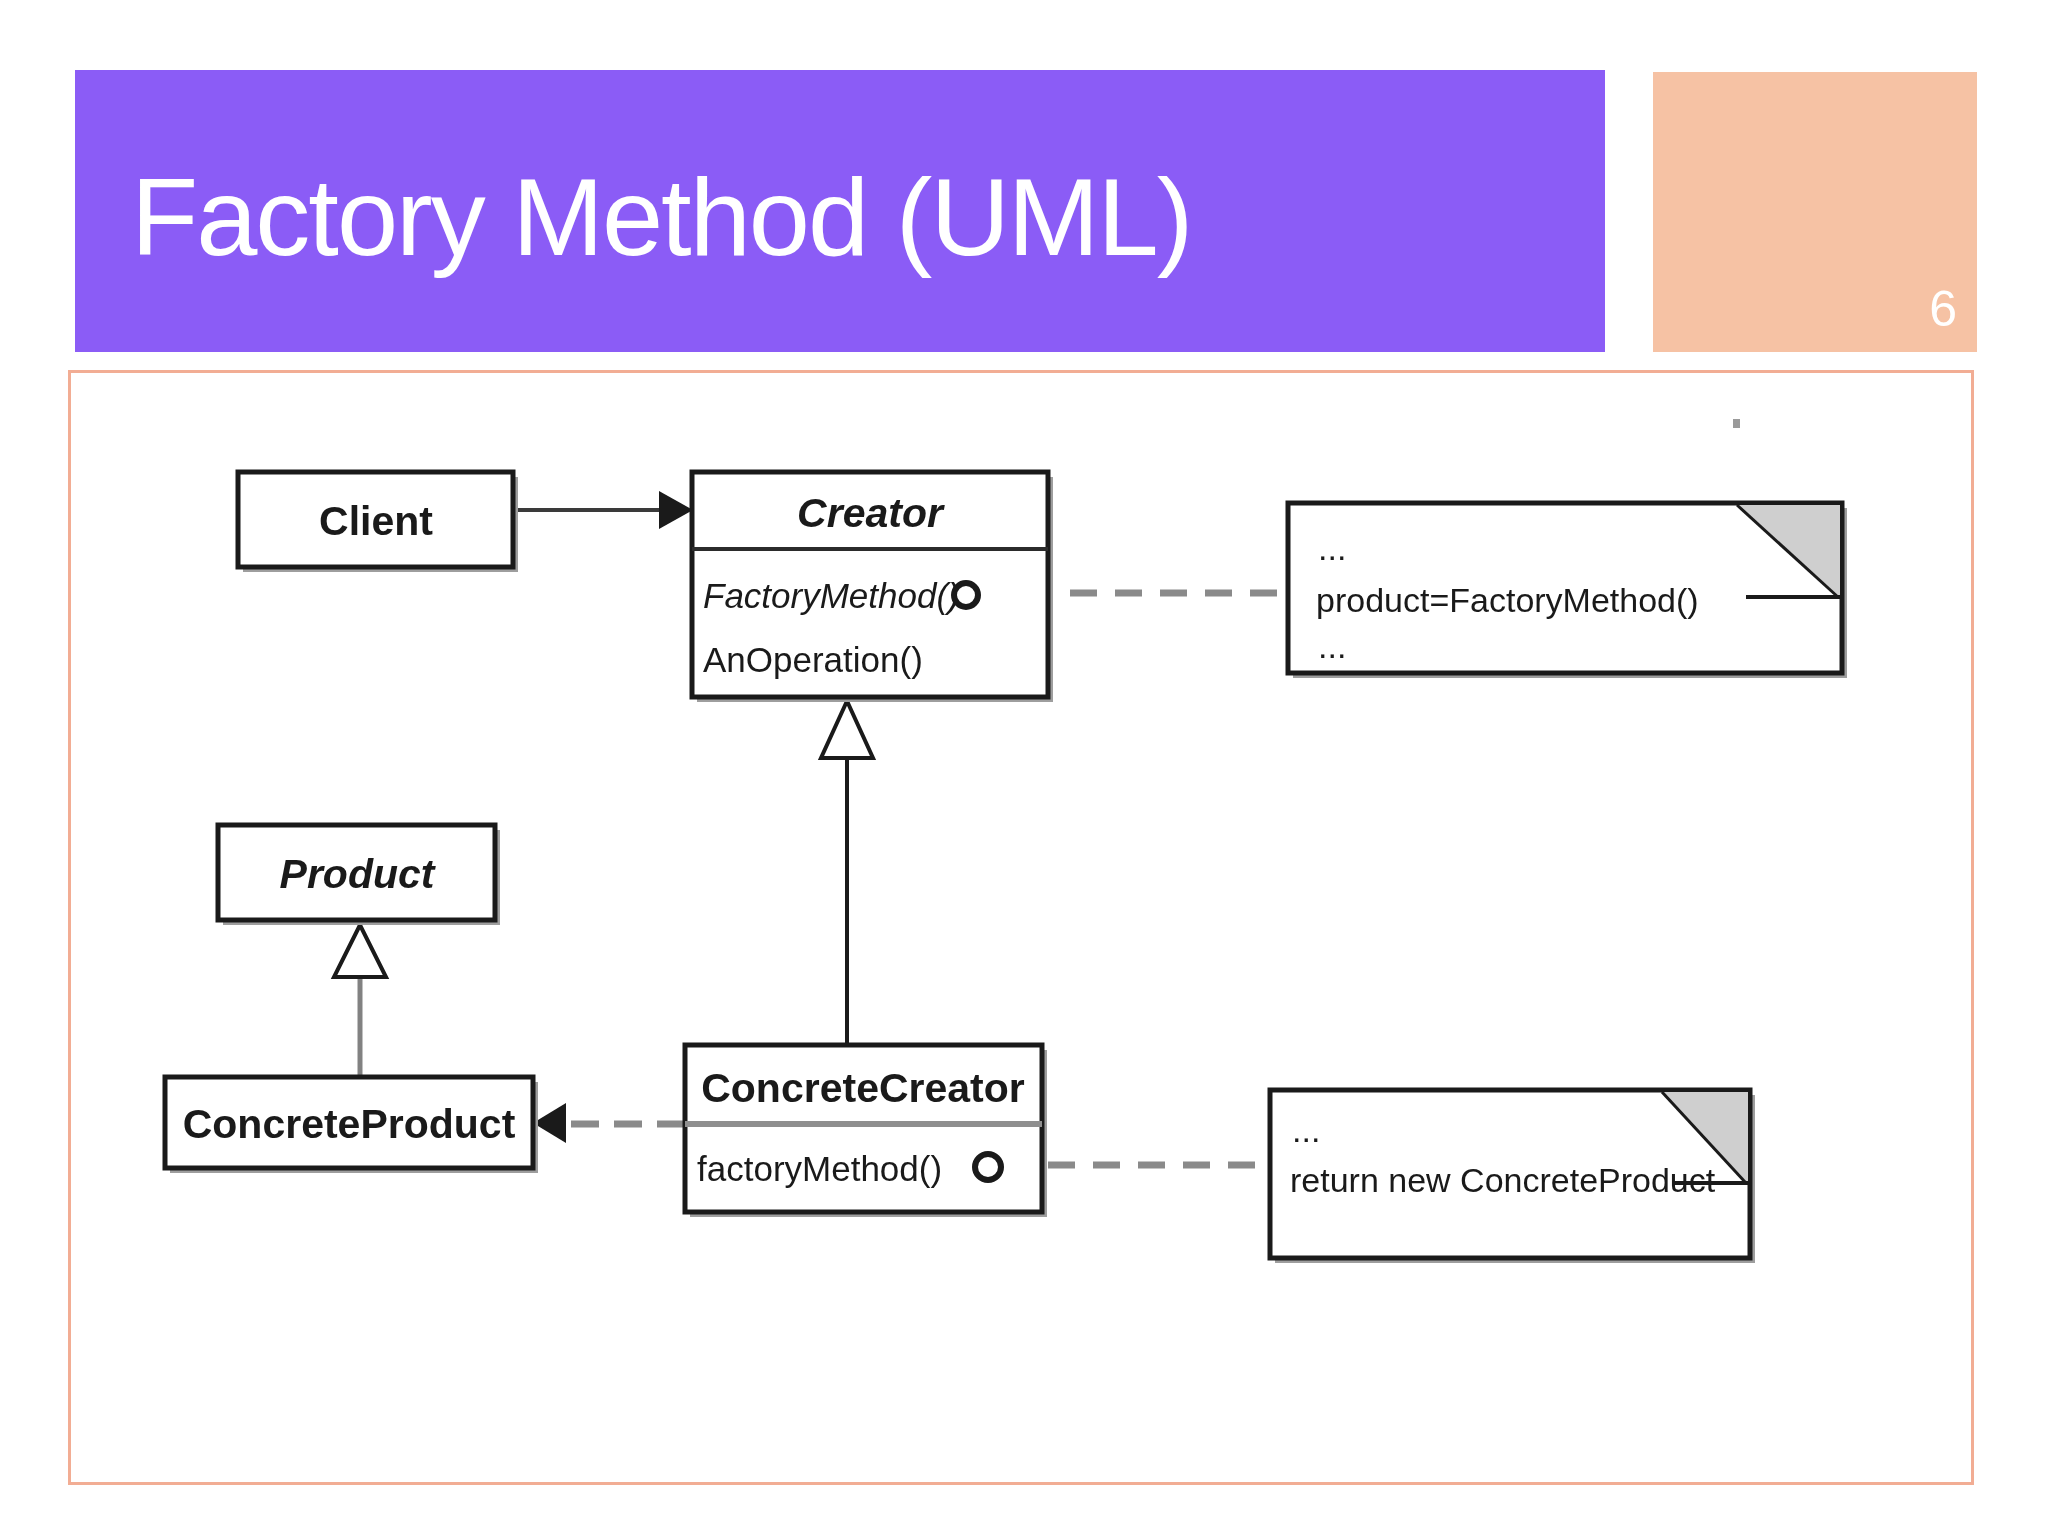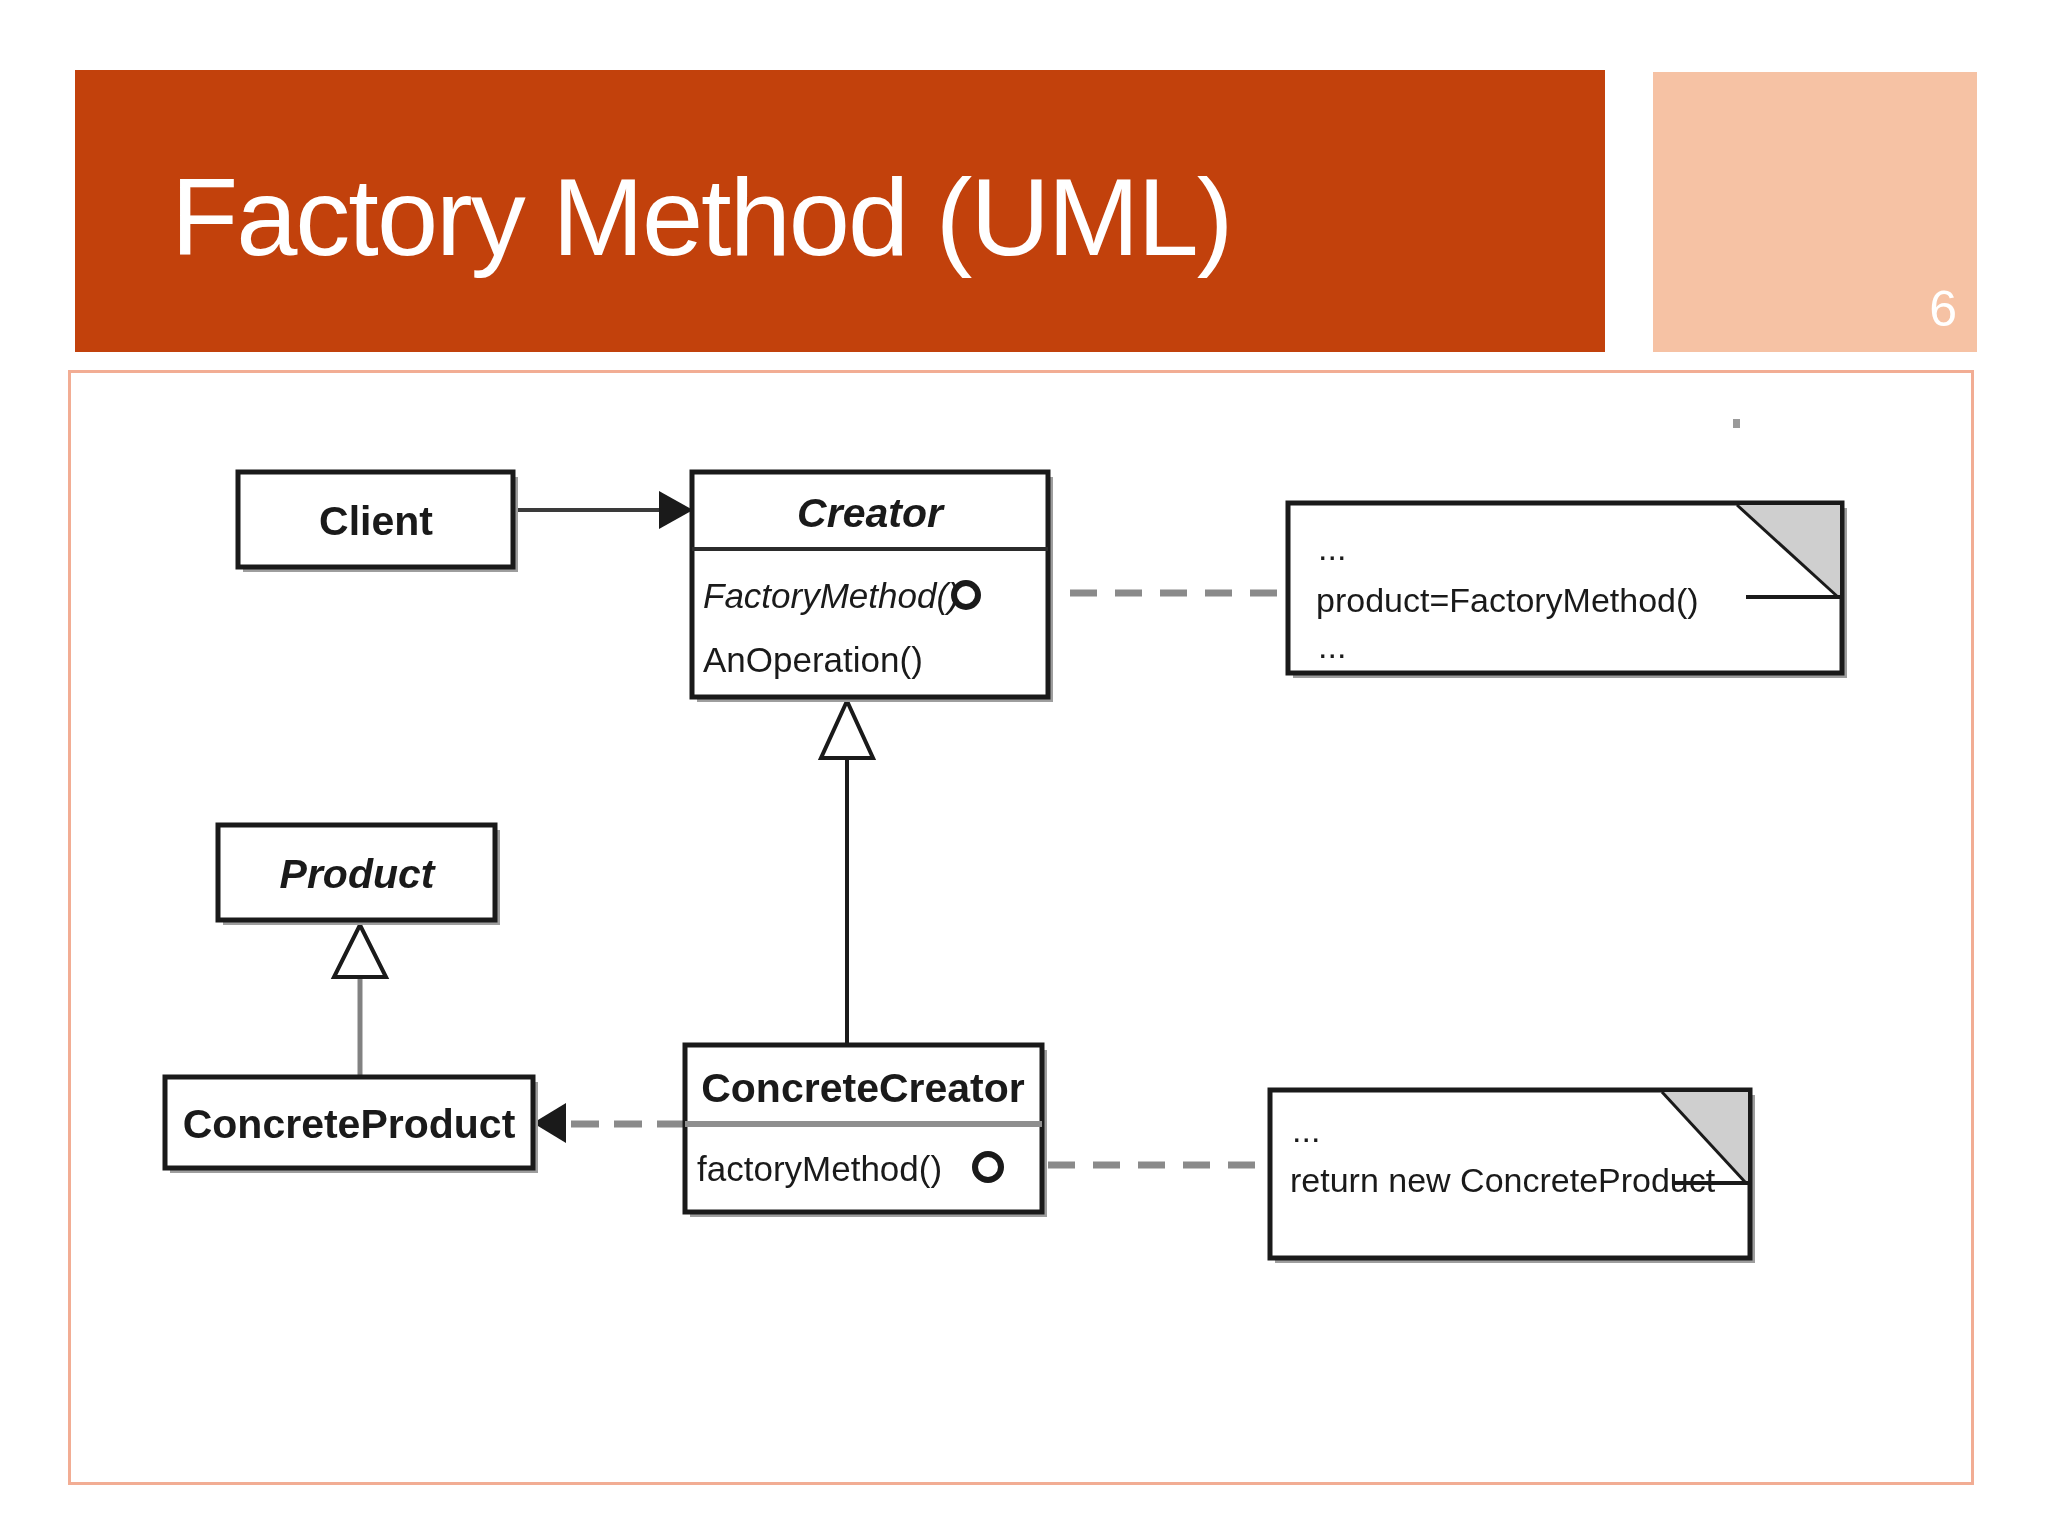--- a/index.html
+++ b/index.html
@@ -8,25 +8,25 @@
     width: 2048px;
     height: 1535px;
     background: #ffffff;
     font-family: "Liberation Sans", sans-serif;
     overflow: hidden;
   }
   .header-bar {
     position: absolute;
     left: 75px; top: 70px;
     width: 1530px; height: 282px;
-    background: #c2410c;
+    background: #8b5cf6;
     display: flex;
     align-items: center;
     box-sizing: border-box;
-    padding-left: 96px;
+    padding-left: 56px;
     padding-top: 10px;
   }
   .header-title {
     color: #ffffff;
     font-size: 110px;
     letter-spacing: -2px;
     white-space: nowrap;
   }
   .page-tab {
     position: absolute;

